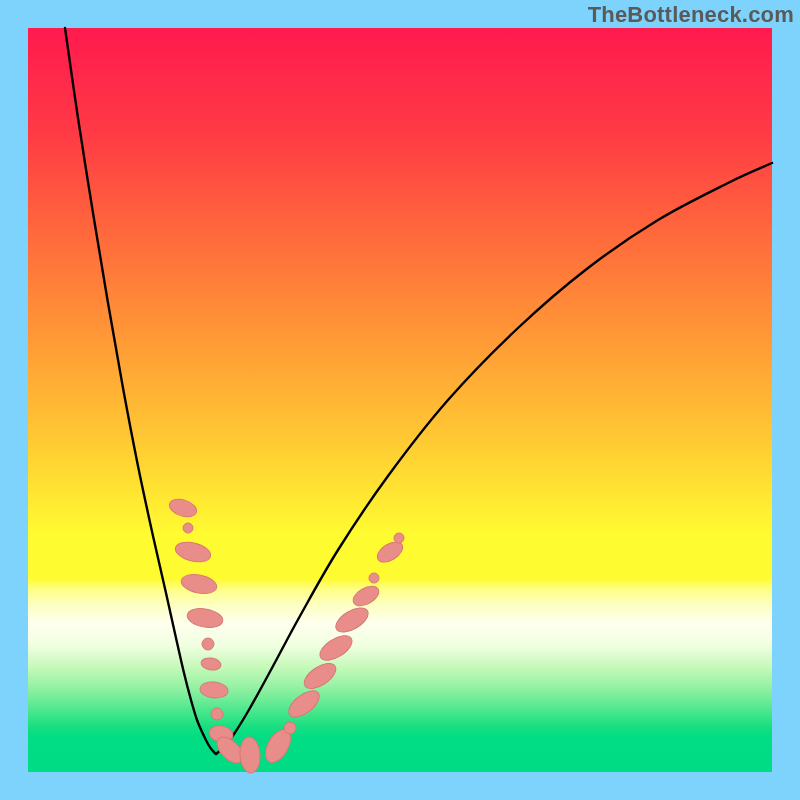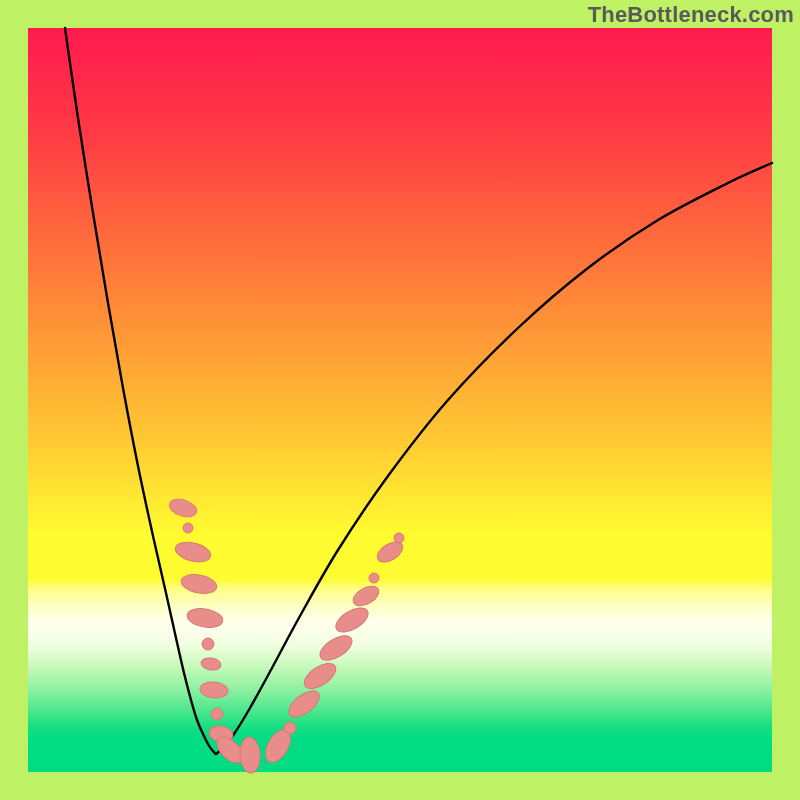--- a/index.html
+++ b/index.html
@@ -9,21 +9,21 @@
     height: 800px;
     background: #000;
     overflow: hidden;
   }
   .frame {
     position: absolute;
     left: 0;
     top: 0;
     width: 800px;
     height: 800px;
-    background: #bef264;
+    background: #7dd3fc;
   }
   .plot-area {
     position: absolute;
     left: 28px;
     top: 28px;
     width: 744px;
     height: 744px;
     
     background: linear-gradient(
       to bottom,

